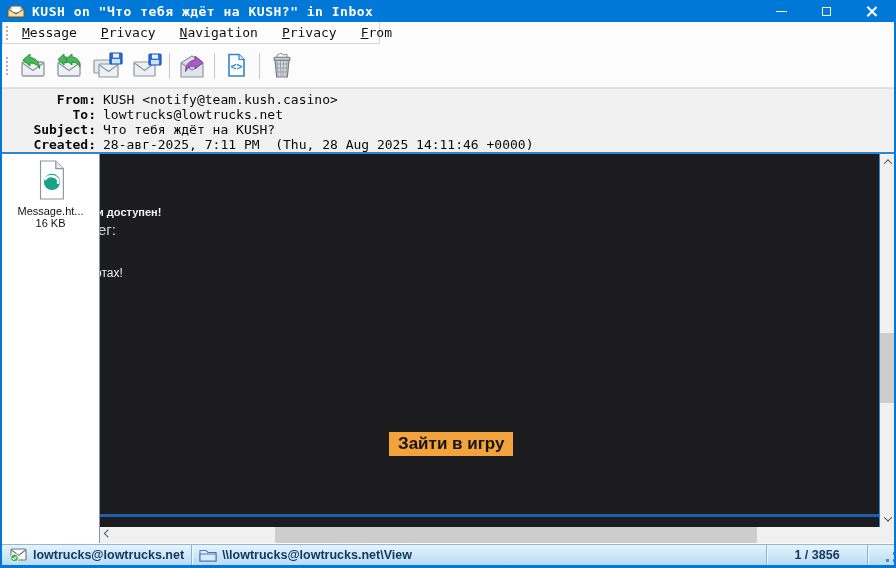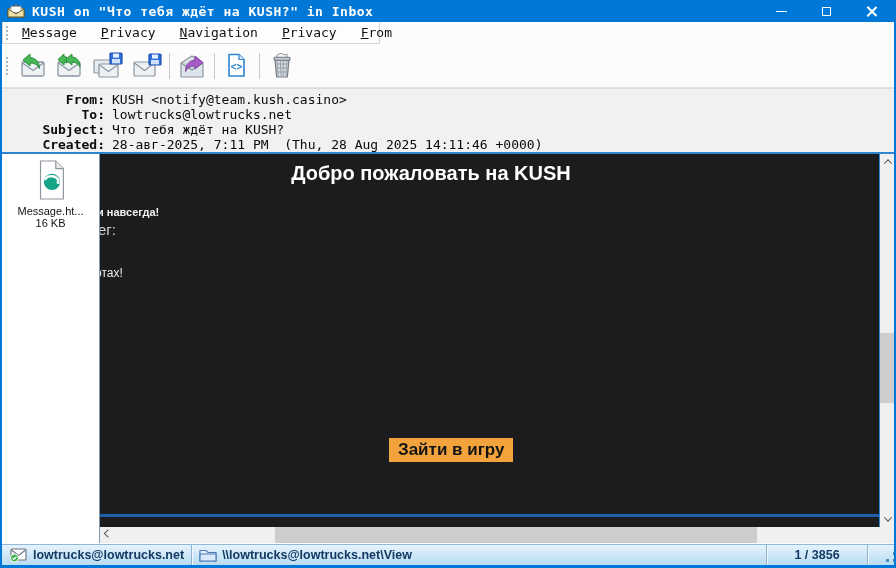--- a/index.html
+++ b/index.html
@@ -38,38 +38,38 @@
     border-bottom:1px solid #e3e3e3; }
   .toolrow .grip-v { position:absolute; left:1px; top:13px; height:18px; }
   .tbtn { position:absolute; top:6px; width:32px; height:32px; display:flex;
     align-items:center; justify-content:center; }
   .tsep { position:absolute; top:9px; width:1px; height:26px; background:#c9c9c9; }
   
   .headers { position:absolute; left:0; top:88px; width:100%; height:64px; background:#f1f1f1;
     border-top:1px solid #dcdcdc; padding-top:3px;
     font-family:"DejaVu Sans Mono", monospace; font-size:13px; color:#0a0a0a; }
   .hrow { display:flex; line-height:15px; white-space:pre; }
-  .hlabel { width:110px; text-align:right; font-weight:bold; padding-right:7px; }
+  .hlabel { width:101px; text-align:right; font-weight:bold; padding-right:7px; }
   .hvalue { white-space:pre; }
   
   .content-topline { position:absolute; left:0; top:152px; width:100%; height:2px; background:#2e86d0; }
   .attach-panel { position:absolute; left:0; top:154px; width:97px; height:391px; background:#fff;
     text-align:center; }
   .attach-item { padding-top:6px; font-size:11px; color:#111; line-height:12px; }
   .attach-item .fname { margin-top:3px; }
   .body-vline-l { position:absolute; left:97px; top:154px; width:1px; height:389px; background:#7f98ad; }
   .mailbody { position:absolute; left:98px; top:154px; width:779px; height:373px;
     background:#1c1c1e; overflow:hidden; }
   .body-vline-r { position:absolute; left:877px; top:154px; width:1px; height:373px; background:#2e86d0; }
   .mb-heading { position:absolute; left:0; top:8px; width:662px; text-align:center;
     color:#fff; font-weight:bold; font-size:20px; }
   .frag1 { position:absolute; left:-3px; top:52px; font-size:11px; font-weight:bold; color:#f2f2f2; }
   .frag2 { position:absolute; left:-2px; top:67px; font-size:15px; color:#d4d4d4; }
   .frag3 { position:absolute; left:-5px; top:112px; font-size:12px; color:#ececec; }
-  .cta { position:absolute; left:289px; top:284px; height:24px; line-height:24px;
+  .cta { position:absolute; left:289px; top:278px; height:24px; line-height:24px;
     background:#f2a33b; color:#141414; font-weight:bold; font-size:17px; padding:0 9px;
     cursor:pointer; white-space:nowrap; }
   .note { position:absolute; left:50px; top:321px; width:600px; text-align:center;
     color:#9a9a9a; font-size:13px; }
   .mb-divider { position:absolute; left:0; top:360px; width:100%; height:3px; background:#1f5fae; }
   
   .vscroll { position:absolute; left:878px; top:154px; width:16px; height:373px; background:#f0f0f0; }
   .vthumb { position:absolute; left:0; top:179px; width:16px; height:70px; background:#cdcdcd; }
   .hscroll { position:absolute; left:98px; top:527px; width:796px; height:16px; background:#f0f0f0; }
   .hthumb { position:absolute; left:175px; top:0; width:482px; height:16px; background:#cdcdcd; }
@@ -226,22 +226,21 @@
         <path d="M10.6 21 a8 8 0 0 1 14.5 1.5" fill="none" stroke="#ffffff" stroke-width="2.4"></path>
         <circle cx="24.5" cy="23.5" r="1.6" fill="#ffffff"></circle>
       </svg>
       <div class="fname">Message.ht...</div>
       <div>16 KB</div>
     </div>
   </div>
   <div class="body-vline-l"></div>
 
   <div class="mailbody">
-    <div class="mb-heading">Добро пожаловать на KUSH</div>
-    <div class="frag1">и навсегда!</div>
+    <div class="frag1">и доступен!</div>
     <div class="frag2">ег:</div>
     <div class="frag3">отах!</div>
     <div class="cta">Зайти в игру</div>
     <div class="mb-divider"></div>
   </div>
   <div class="body-vline-r"></div>
 
   <div class="vscroll">
     <div class="sb-btn" style="left:0;top:0">
         <div class="chev up"></div>

